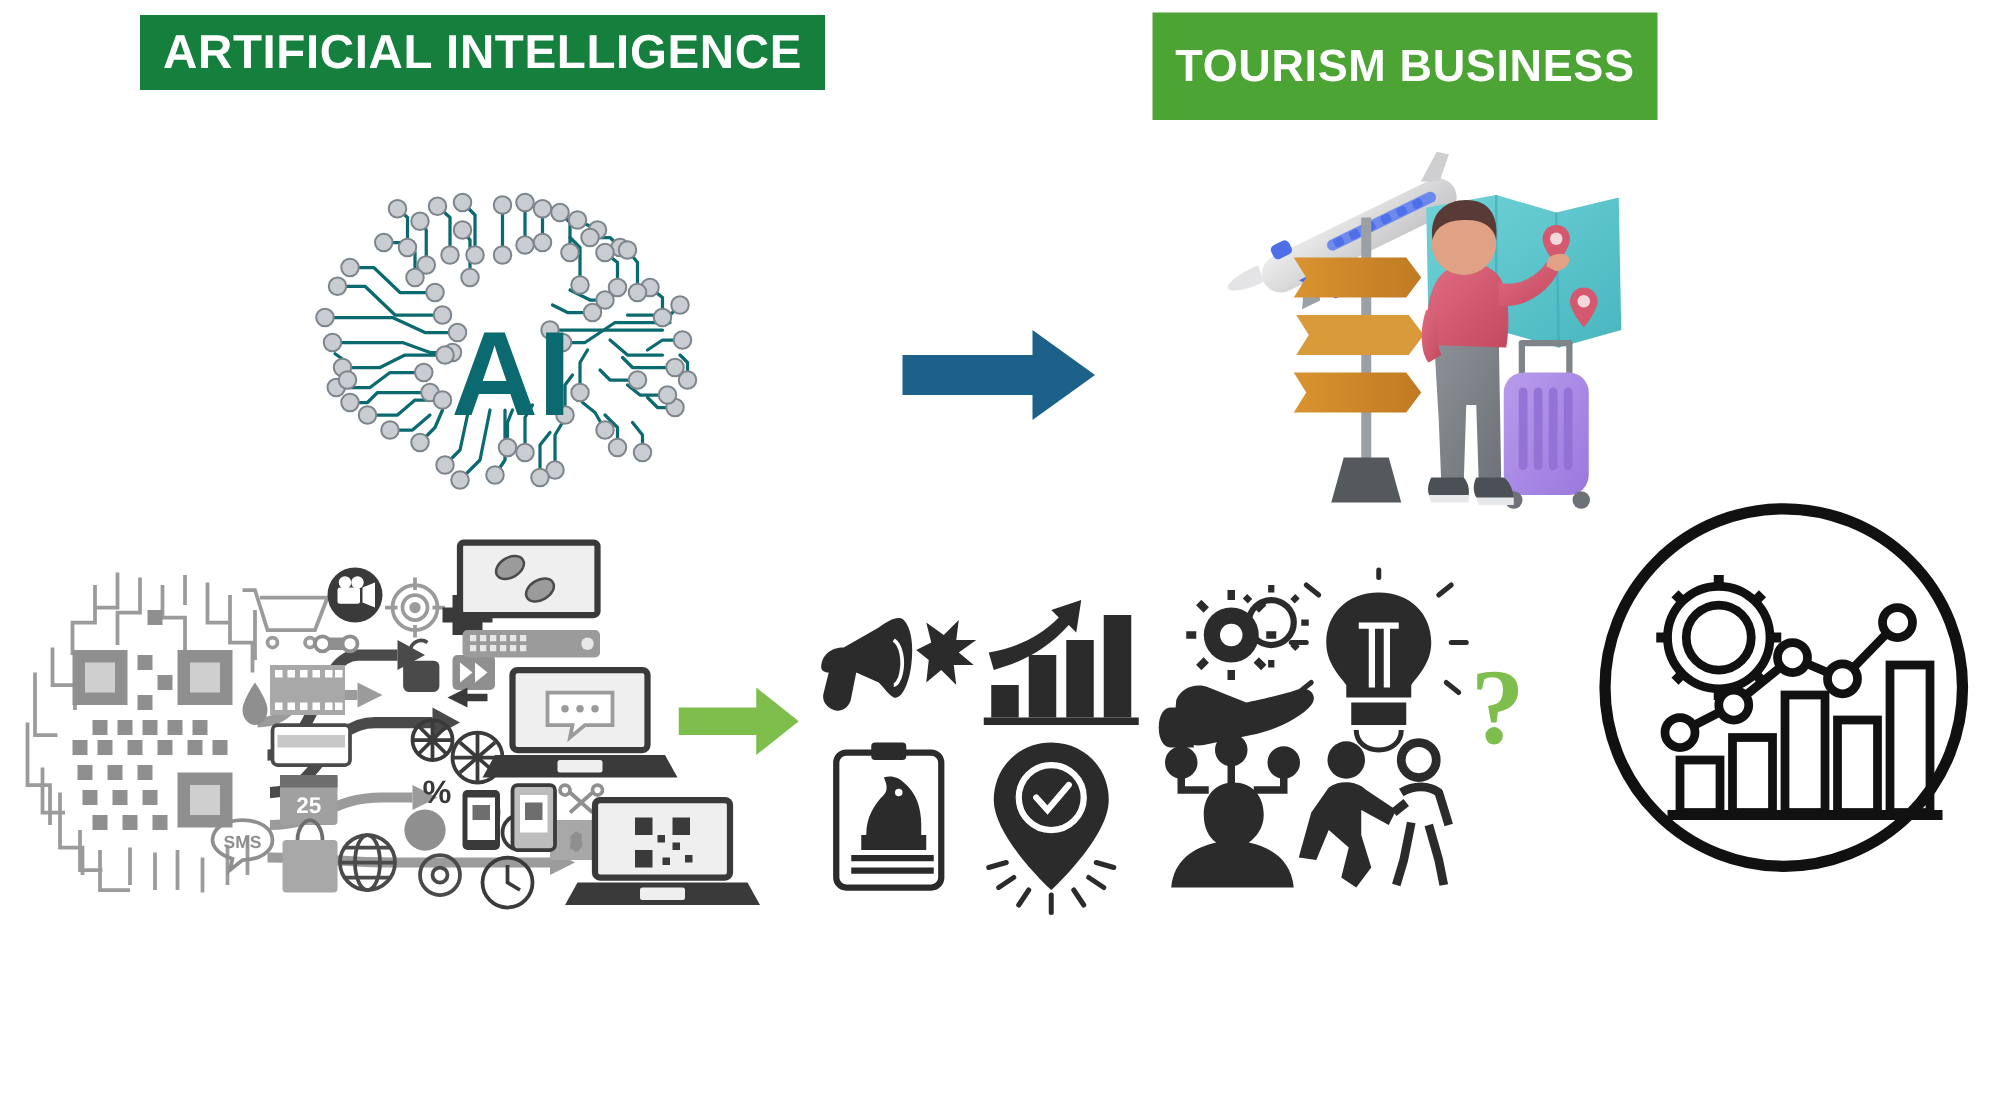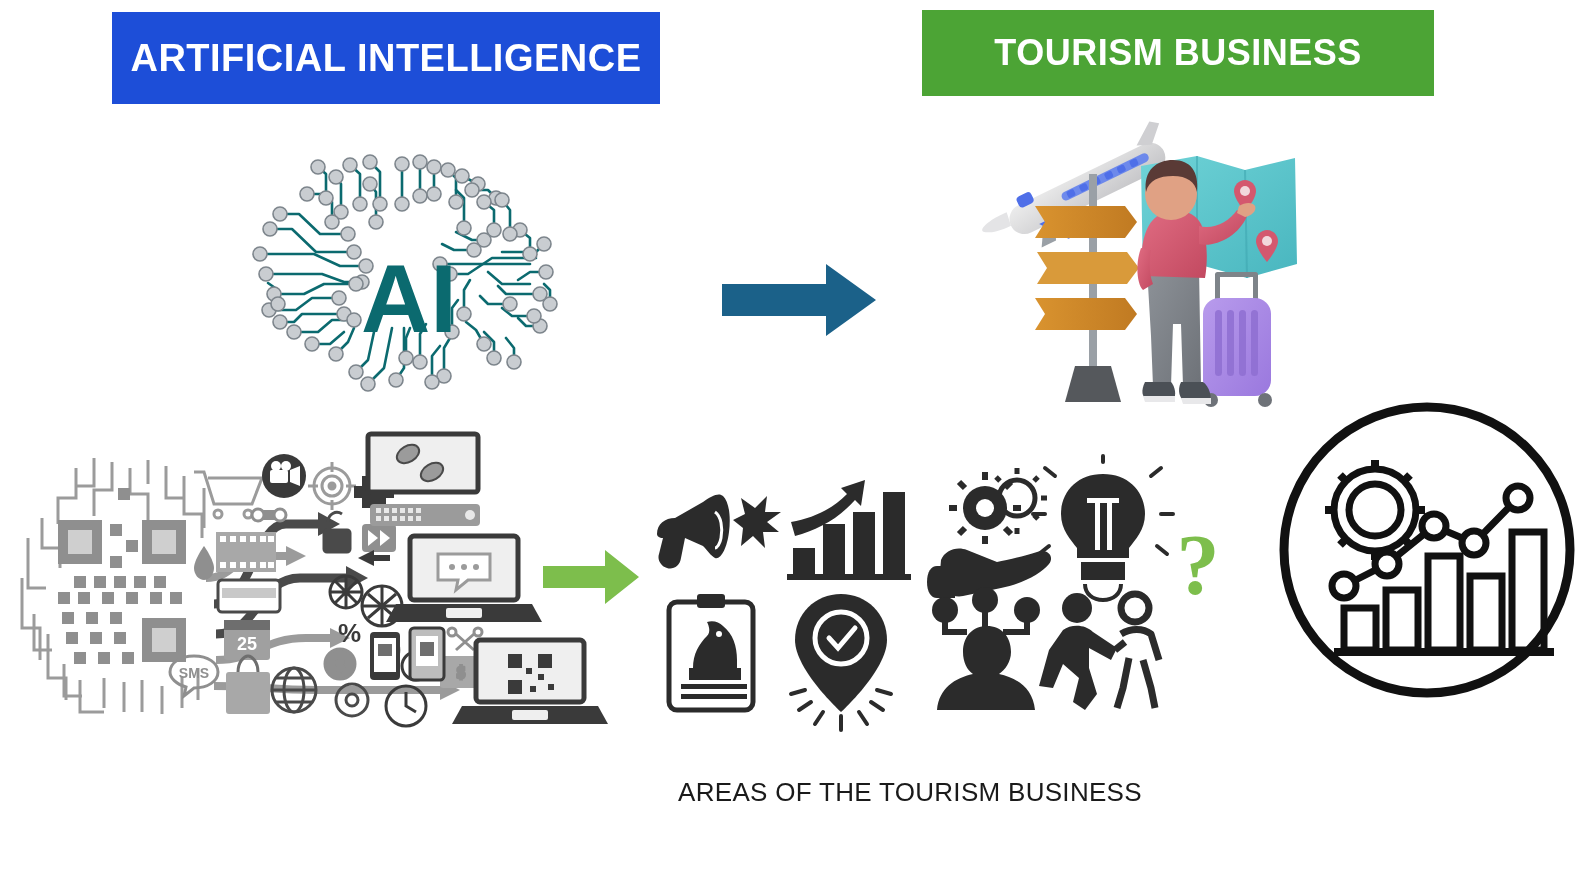--- a/index.html
+++ b/index.html
@@ -11,25 +11,25 @@
   .stage{position:absolute;left:0;top:0;width:1595px;height:884px;}
 
   
   .banner{
     position:absolute;
     display:flex;align-items:center;justify-content:center;
     color:#ffffff;font-weight:bold;letter-spacing:.5px;
     text-align:center;line-height:1;
   }
   #banner-ai{
-    left:112px;top:12px;width:548px;height:92px;
-    background:#1d4ed8;font-size:38px;
+    left:112px;top:12px;width:548px;height:60px;
+    background:#15803d;font-size:38px;
   }
   #banner-tourism{
-    left:922px;top:10px;width:512px;height:86px;
+    left:922px;top:10px;width:404px;height:86px;
     background:#4CA435;font-size:36px;
   }
 
   
   .caption{
     position:absolute;text-align:center;color:#1a1a1a;
     font-size:26px;line-height:1.22;font-weight:400;
     letter-spacing:.3px;
   }
   #caption-ai-tools{left:60px;top:793px;width:630px;}
@@ -727,16 +727,15 @@
         <circle cx="66" cy="188" r="12"></circle>
         <circle cx="109" cy="166" r="12"></circle>
         <circle cx="156" cy="128" r="12"></circle>
         <circle cx="196" cy="145" r="12"></circle>
         <circle cx="240" cy="100" r="12"></circle>
       </g>
     </svg>
   </div>
 
 
-  <div class="caption" id="caption-tourism-areas">AREAS OF THE TOURISM BUSINESS</div>
 
 
 </div>
 
 </body></html>

